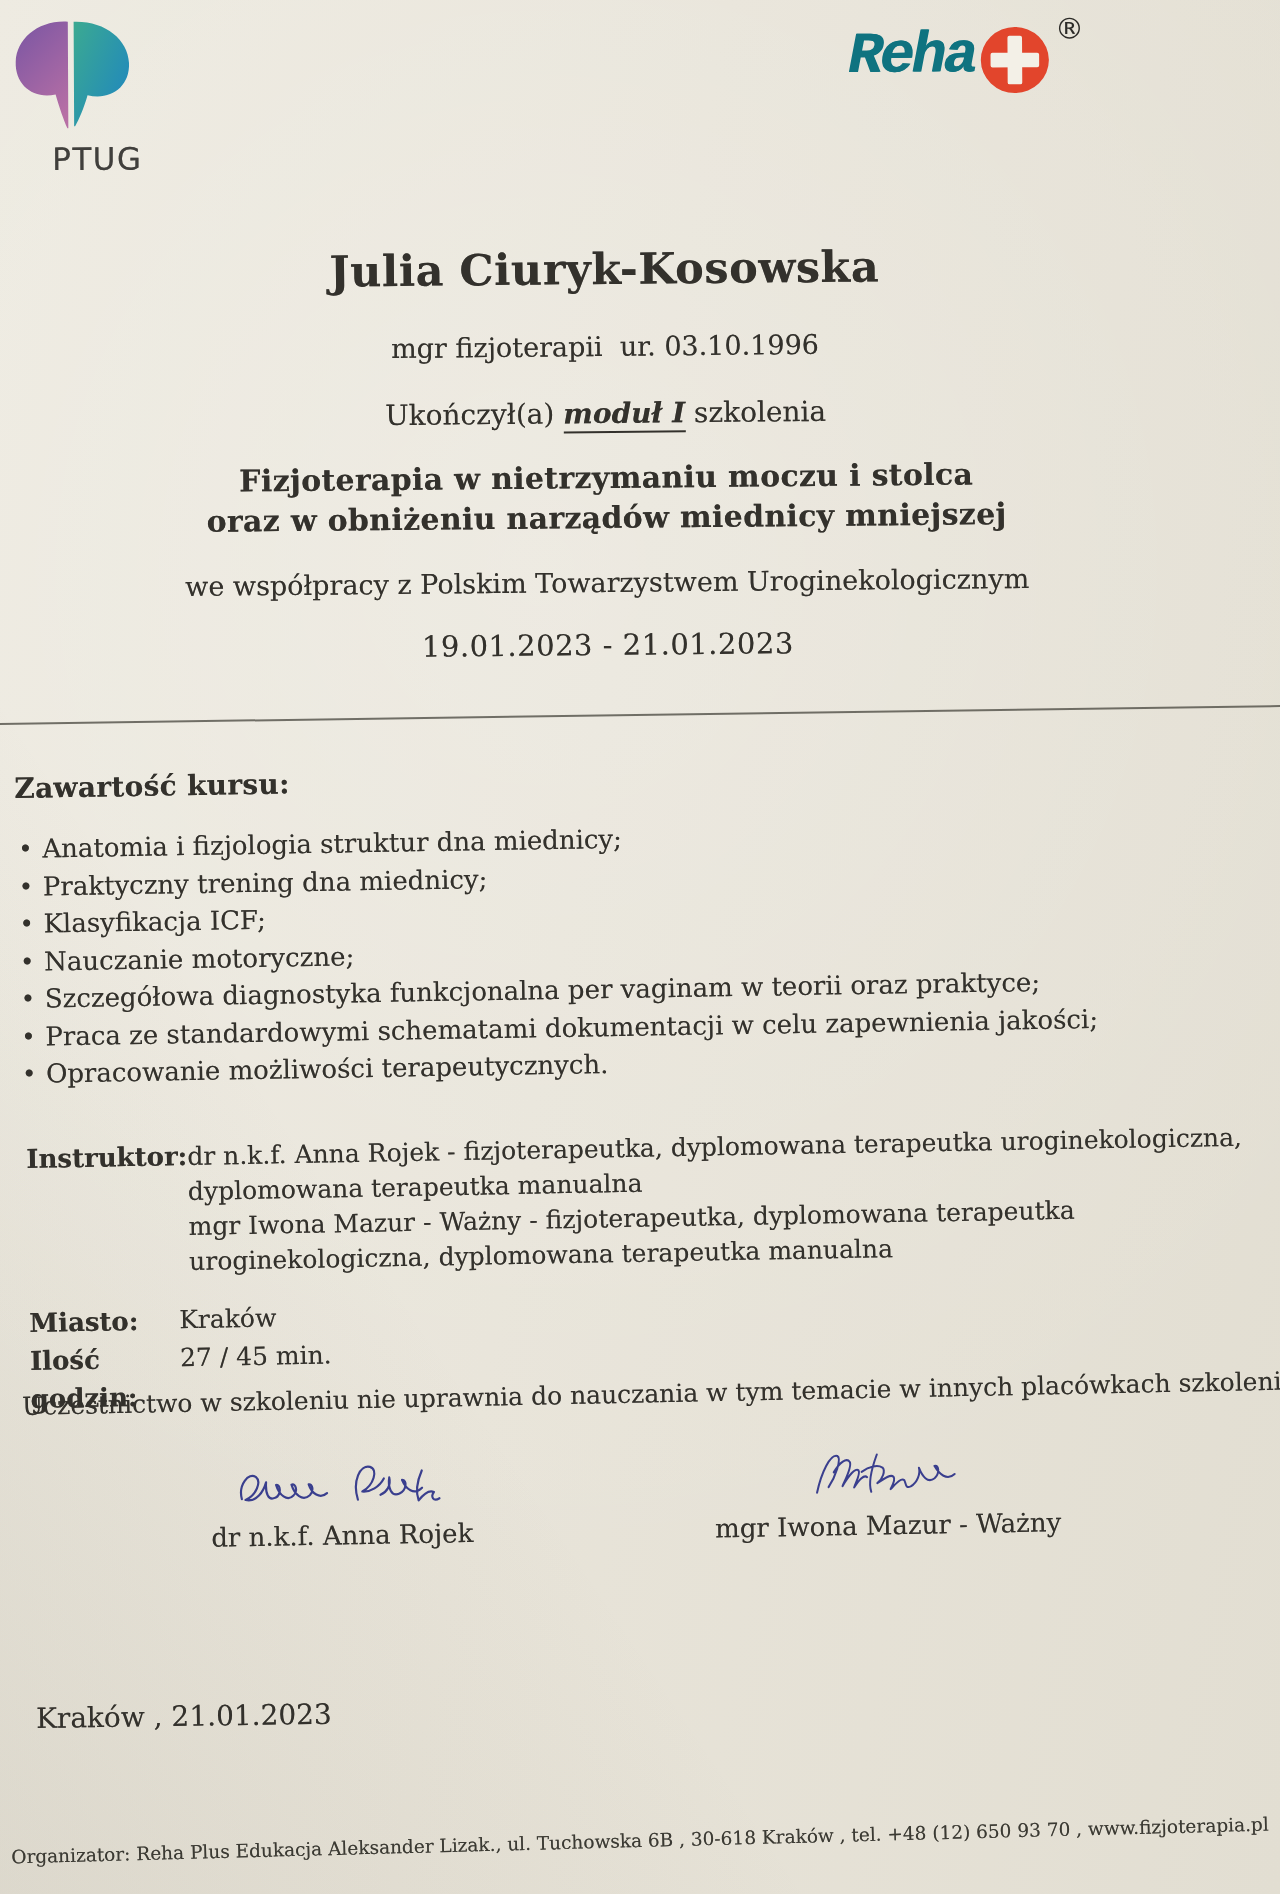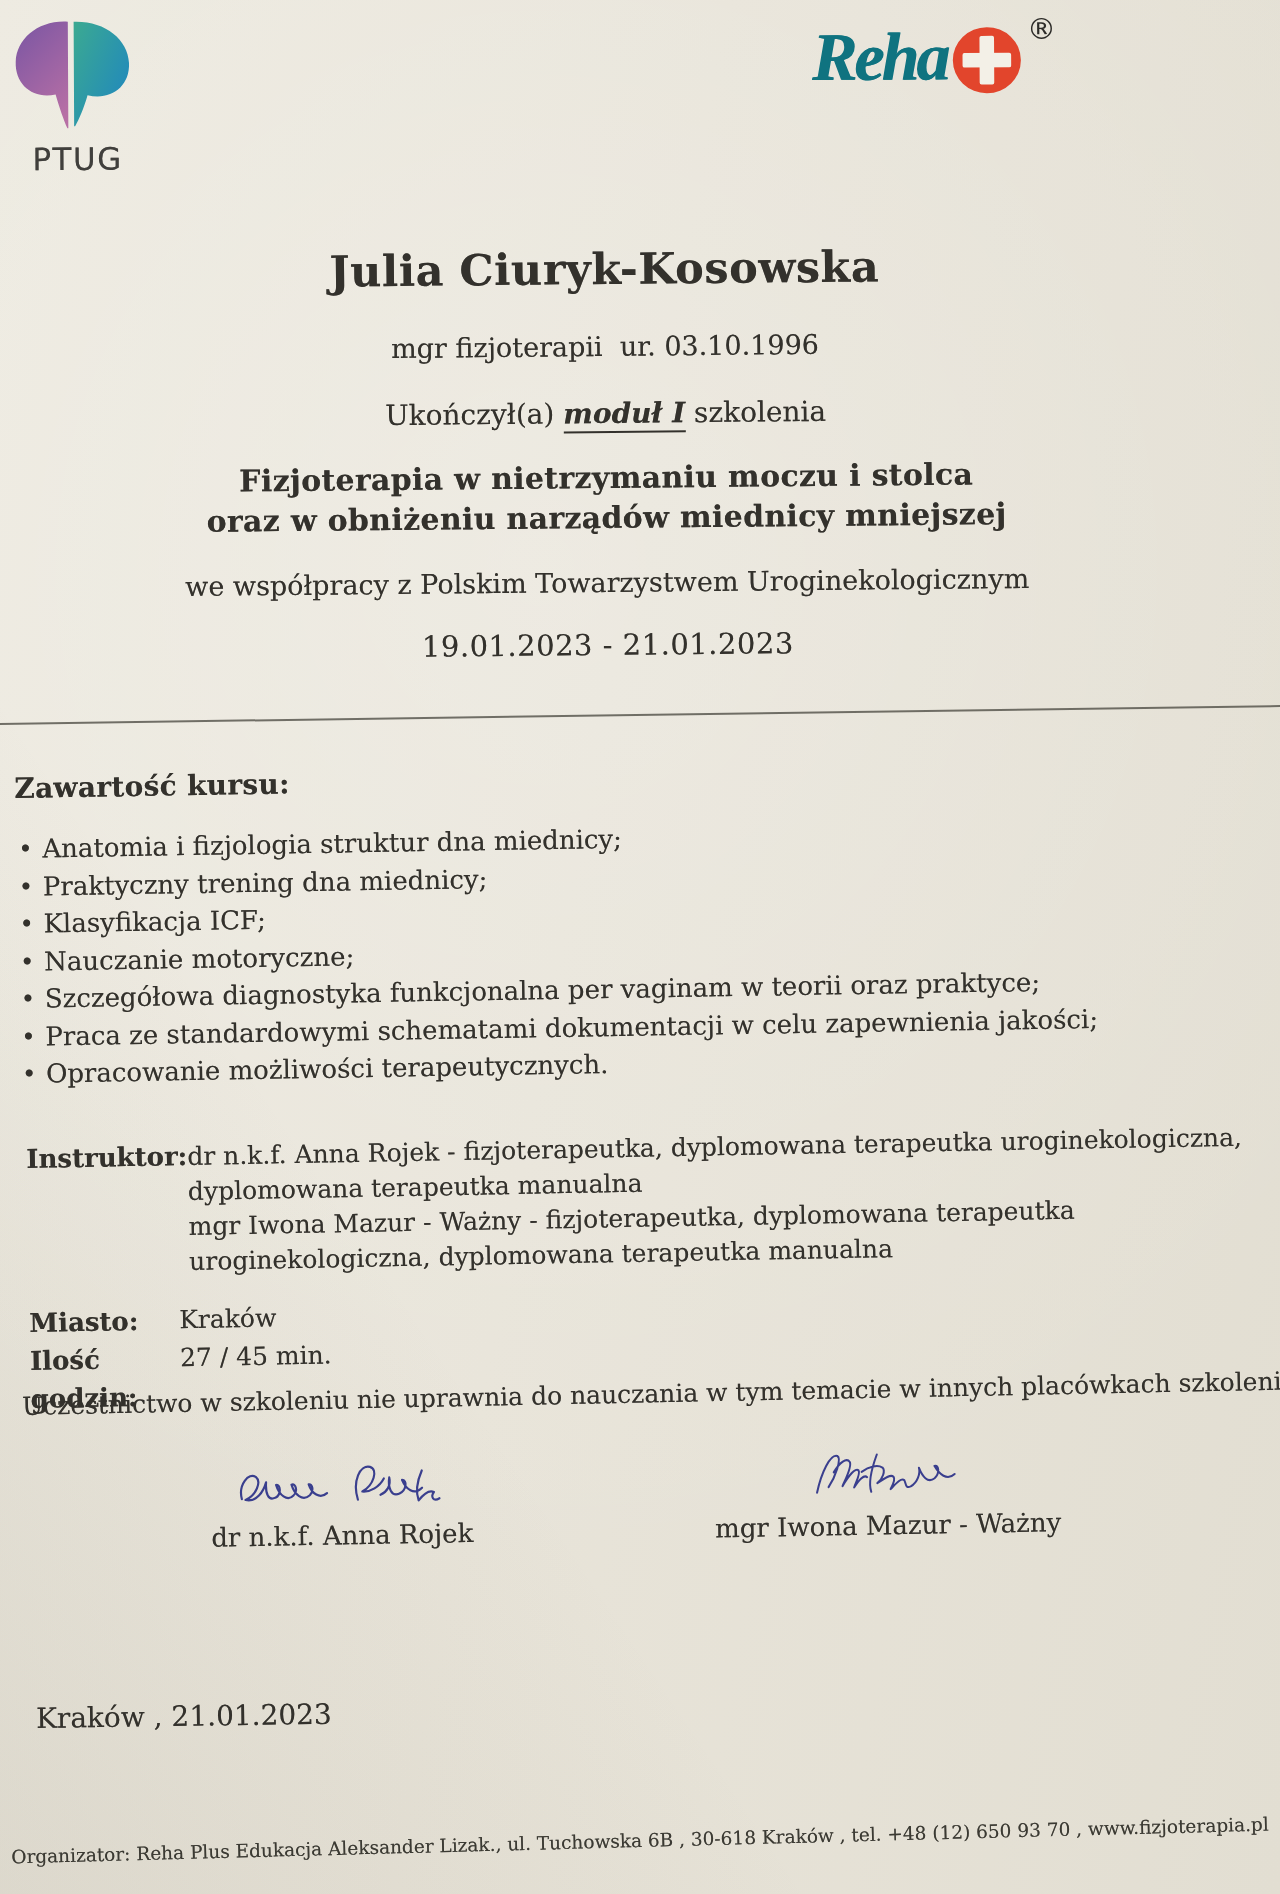--- a/index.html
+++ b/index.html
@@ -23,28 +23,29 @@
       linear-gradient(to top right, rgba(95,85,62,0.10), rgba(95,85,62,0) 32%),
       linear-gradient(100deg,#edeae0 0%, #e8e4d9 45%, #e2ded2 100%);
   }
   .soft{ text-shadow:0 0 0.6px rgba(51,49,44,0.55); }
 
   
   .header{position:absolute;top:0;left:0;width:100%;height:180px;transform:rotate(-0.3deg);}
   .ptug{position:absolute;top:14px;left:12px;width:150px;}
   .ptug-label{
     margin:4px 0 0 20px;font-family:"DejaVu Sans","Liberation Sans",sans-serif;
-    font-size:31px;letter-spacing:1.5px;color:#403f3c;font-weight:400;
+    font-size:31px;letter-spacing:1.5px;color:#403f3c;font-weight:400;text-align:center;
   }
   .reha{position:absolute;top:20px;left:812px;display:flex;align-items:flex-start;}
   .reha-word{
-    font-family:Liberation Serif, serif;
-    font-style:italic;font-weight:bold;font-size:68px;line-height:76px;
+    font-family:Liberation Mono, monospace;
+    font-style:italic;font-weight:bold;font-size:58px;line-height:76px;
     letter-spacing:-3px;color:var(--reha-teal);
     text-shadow:0.8px 0 0 var(--reha-teal);
+    margin-left:36px;
   }
   .reha-plus{margin-left:3px;margin-top:7px;}
   .reha-reg{
     font-family:"DejaVu Sans","Liberation Sans",sans-serif;
     font-size:29px;line-height:29px;color:#2c2b28;margin-left:3px;margin-top:-3px;
   }
 
   
   .headline{
     position:absolute;top:244px;left:0;width:1212px;text-align:center;

